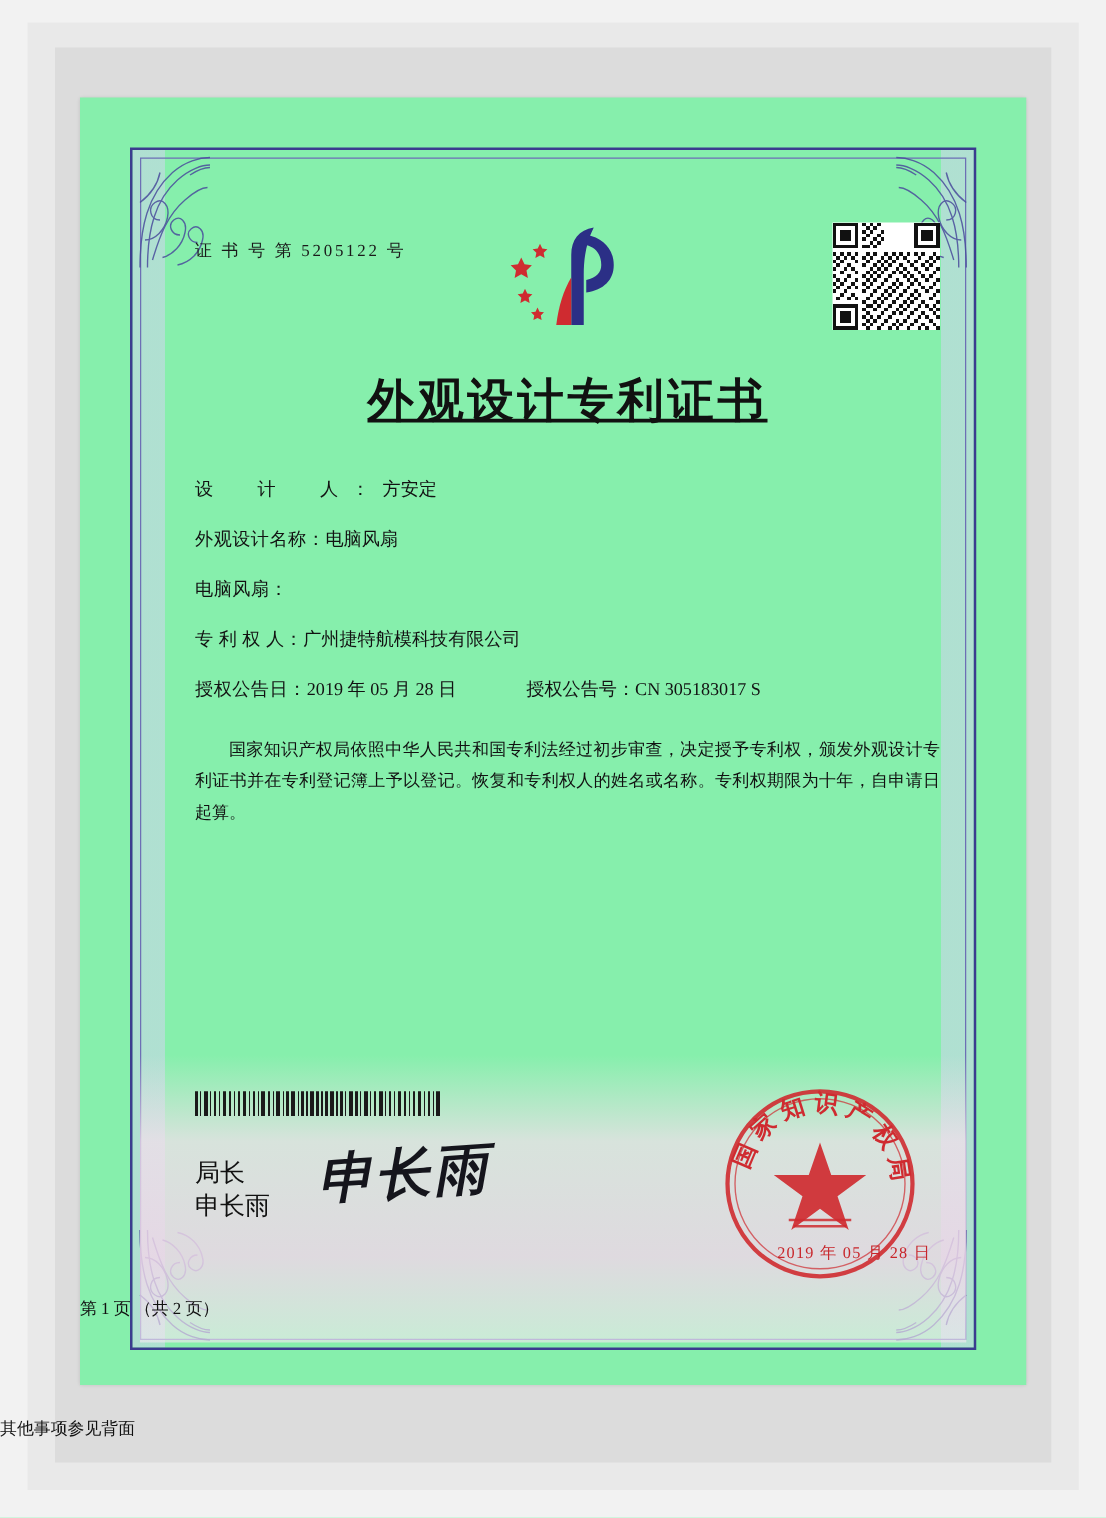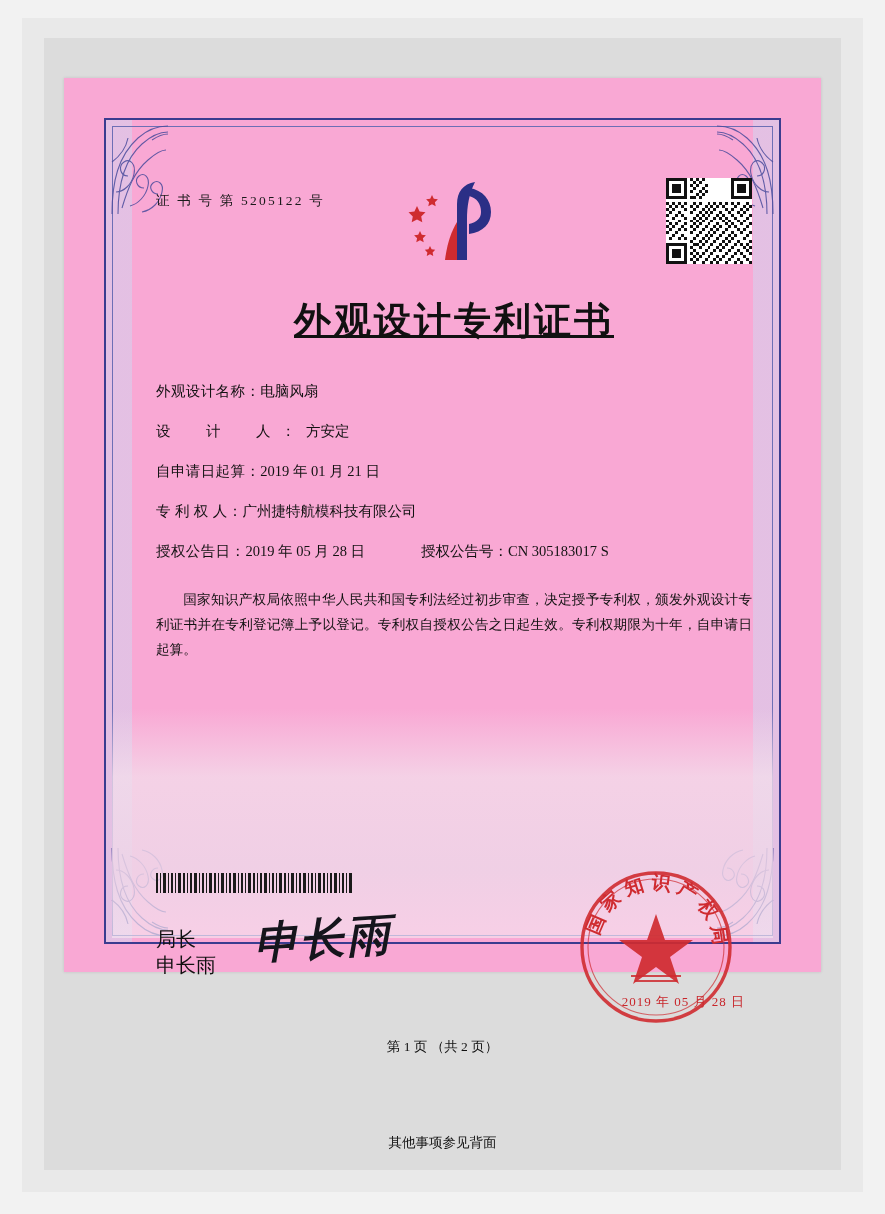--- a/index.html
+++ b/index.html
@@ -25,22 +25,22 @@
     background: #e9e9e9;
   }
   .scan-shadow-2 {
     position: absolute;
     left: 44px; top: 38px; right: 44px; bottom: 44px;
     background: #dcdcdc;
   }
   .cert-outer {
     position: absolute;
     left: 64px; top: 78px;
-    width: 757px; height: 894px;
-    background: #f9a8d4;
+    width: 757px; height: 1030px;
+    background: #86efac;
     box-shadow: 0 0 3px rgba(0,0,0,0.12);
   }
   
   .cert-band {
     position: absolute;
     left: 40px; top: 40px; right: 40px; bottom: 28px;
     border: 2px solid #3b3c8f;
     background:
       linear-gradient(90deg, rgba(210,212,240,0.55) 0 26px, rgba(255,255,255,0) 26px),
       linear-gradient(-90deg, rgba(210,212,240,0.55) 0 26px, rgba(255,255,255,0) 26px);
@@ -186,28 +186,27 @@
     right: 76px; top: 915px;
     font-size: 13px;
     color: #c8262b;
     letter-spacing: 1px;
     white-space: nowrap;
   }
 
   .page-num {
     position: absolute;
     left: 0; right: 0; top: 960px;
-    text-align: center;
     font-size: 13.5px;
     color: #111;
   }
   .footer-note {
     position: absolute;
     left: 0; right: 0; bottom: 62px;
-    text-align: center;
+    text-align: left;
     font-size: 13.5px;
     color: #111;
   }
 </style>
 </head>
 <body>
 
 <div class="scan-page">
   <div class="scan-shadow-1"></div>
   <div class="scan-shadow-2"></div>
@@ -322,45 +321,44 @@
               <path d="M9 28h1v1H9zM12 28h1v1h-1zM15 28h1v1h-1zM17 28h1v1h-1zM20 28h1v1h-1zM23 28h1v1h-1zM25 28h1v1h-1zM28 28h1v1h-1z"></path>
             </g>
           </svg>
         </div>
       </div>
 
       <div class="title">外观设计专利证书</div>
 
       <div class="fields">
         <div class="field-row">
+          <span class="f-label spread-4">设　计　人：</span>
+          <span class="f-value">方安定</span>
+        </div>
+        <div class="field-row">
           <span class="f-label">外观设计名称：</span>
           <span class="f-value">电脑风扇</span>
         </div>
         <div class="field-row">
-          <span class="f-label spread-4">设　计　人：</span>
-          <span class="f-value">方安定</span>
-        </div>
-        <div class="field-row">
-          <span class="f-label">自申请日起算：</span>
-          <span class="f-value">2019 年 01 月 21 日</span>
+          <span class="f-label">电脑风扇：</span>
         </div>
         <div class="field-row">
           <span class="f-label">专 利 权 人：</span>
           <span class="f-value">广州捷特航模科技有限公司</span>
         </div>
         <div class="field-row">
           <span class="f-label">授权公告日：</span>
           <span>2019 年 05 月 28 日</span>
           <span class="f-inline-label">授权公告号：</span>
           <span>CN 305183017 S</span>
         </div>
       </div>
 
       <div class="paras">
-        <p class="para">国家知识产权局依照中华人民共和国专利法经过初步审查，决定授予专利权，颁发外观设计专利证书并在专利登记簿上予以登记。专利权自授权公告之日起生效。专利权期限为十年，自申请日起算。</p>
+        <p class="para">国家知识产权局依照中华人民共和国专利法经过初步审查，决定授予专利权，颁发外观设计专利证书并在专利登记簿上予以登记。恢复和专利权人的姓名或名称。专利权期限为十年，自申请日起算。</p>
       </div>
     </div>
 
     <svg class="barcode" viewBox="0 0 196 20" shape-rendering="crispEdges">
       <g fill="#1a1a1a">
         <rect x="0" y="0" width="2" height="20"></rect>
           <rect x="4" y="0" width="1" height="20"></rect>
         <rect x="7" y="0" width="3" height="20"></rect>
           <rect x="12" y="0" width="1" height="20"></rect>
         <rect x="15" y="0" width="2" height="20"></rect>

